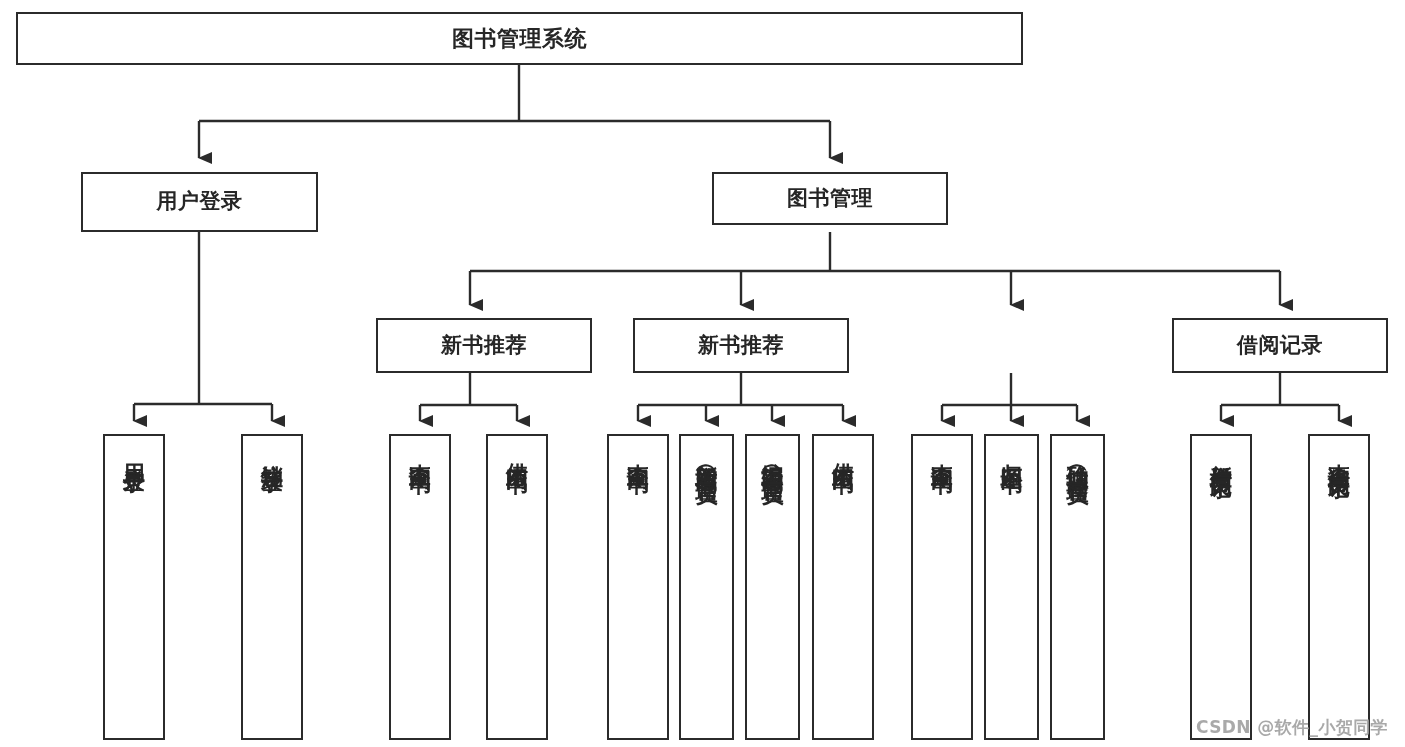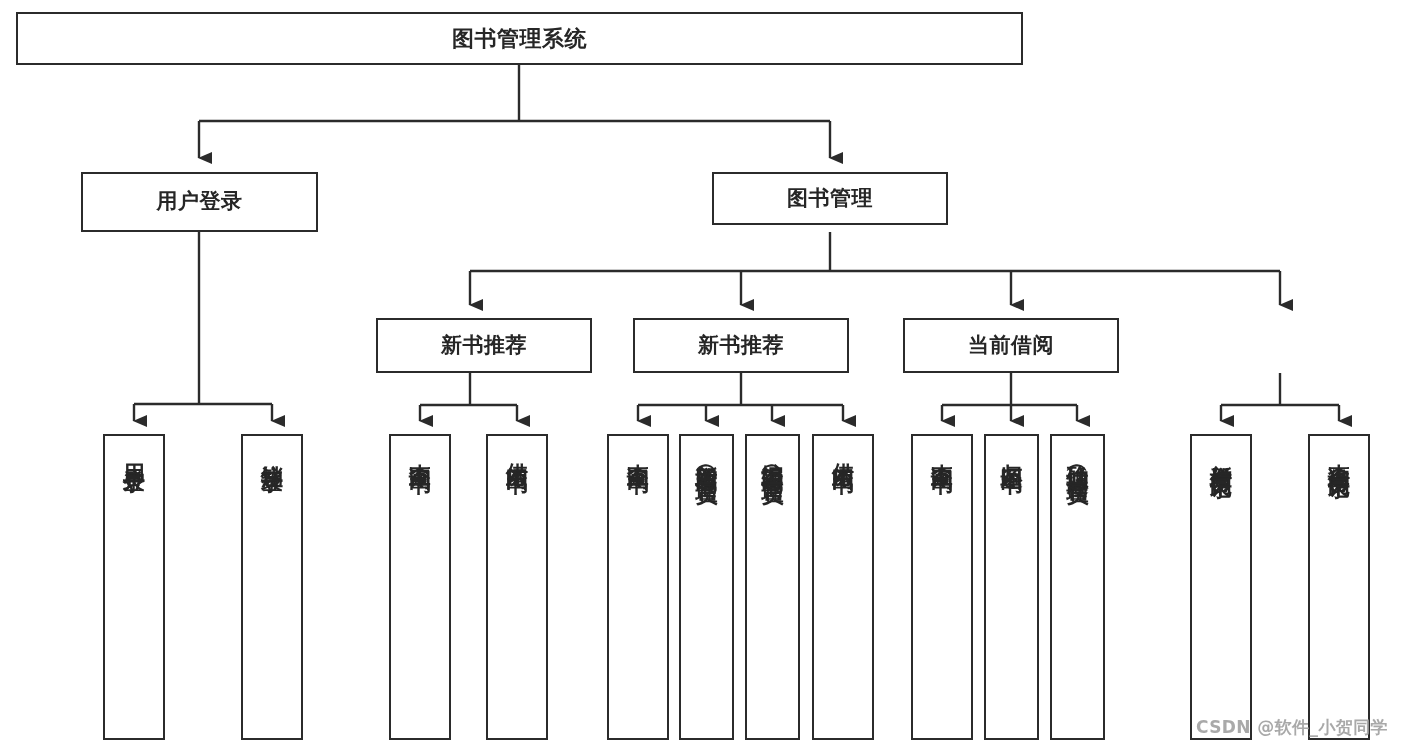--- a/index.html
+++ b/index.html
@@ -132,22 +132,22 @@
   <div class="node horiz" style="left:712px;top:172px;width:236px;height:53px;">
     <span class="label">图书管理</span>
   </div>
 
   <div class="node horiz" style="left:376px;top:318px;width:216px;height:55px;">
     <span class="label">新书推荐</span>
   </div>
   <div class="node horiz" style="left:633px;top:318px;width:216px;height:55px;">
     <span class="label">新书推荐</span>
   </div>
-  <div class="node horiz" style="left:903px;top:318px;width:216px;height:55px;">
-    <span class="label">当前借阅</span>
+  <div class="node horiz" style="left:1172px;top:318px;width:216px;height:55px;">
+    <span class="label">借阅记录</span>
   </div>
 
   <div class="node vert" style="left:103px;top:434px;width:62px;height:306px;">
     <span class="label">用户登录</span>
   </div>
   <div class="node vert" style="left:241px;top:434px;width:62px;height:306px;">
     <span class="label">注销登录</span>
   </div>
 
   <div class="node vert" style="left:389px;top:434px;width:62px;height:306px;">

